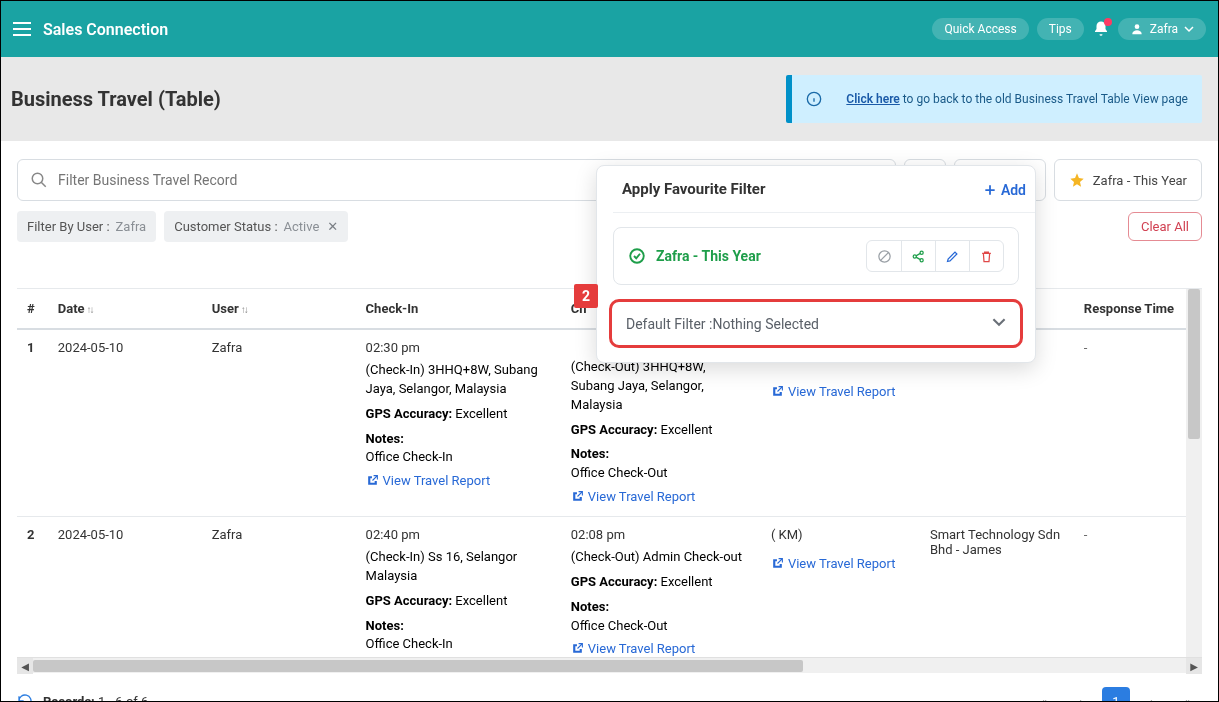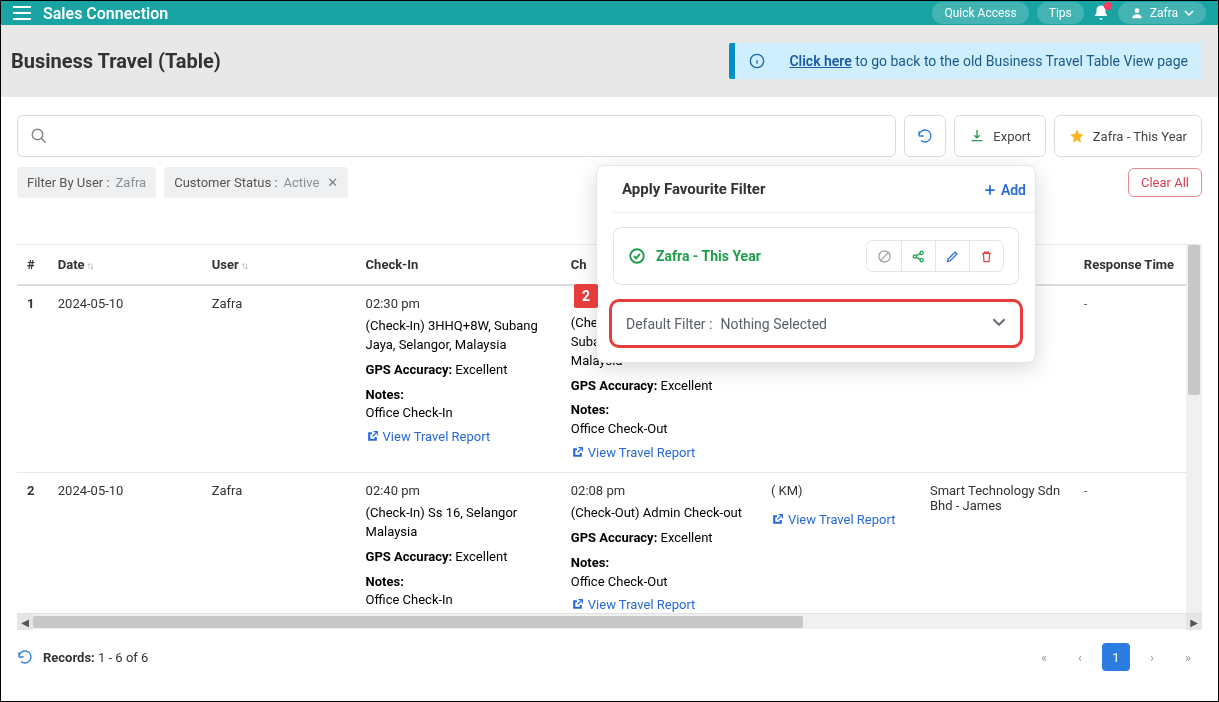--- a/index.html
+++ b/index.html
@@ -1,26 +1,26 @@
 <!DOCTYPE html>
 <html><head>
 <meta charset="utf-8">
 <style>
   * { box-sizing: border-box; margin: 0; padding: 0; font-family: -apple-system, BlinkMacSystemFont, "Segoe UI", Roboto, Arial, sans-serif; }
   body { background: #fff; width: 1219px; height: 702px; overflow: hidden; border: 1px solid #000; position: relative; }
-  .topbar { background: #1aa3a3; height: 24px; display: flex; align-items: center; padding: 0 12px; color: #fff; }
+  .topbar { background: #1aa3a3; height: 56px; display: flex; align-items: center; padding: 0 12px; color: #fff; }
   .hamburger { display:inline-flex; cursor:pointer; margin-right:12px; }
   .app-title { font-size: 16px; font-weight: 600; }
   .topbar-right { margin-left:auto; display:flex; align-items:center; gap:8px; }
   .pill { background: rgba(255,255,255,0.18); border-radius: 14px; padding:4px 12px; font-size:12px; display:flex; align-items:center; gap:6px; cursor:pointer; }
   .bell { position:relative; display:inline-flex; }
   .bell .dot { position:absolute; top:-2px; right:-2px; width:8px; height:8px; background:#ff3b63; border-radius:50%; }
   .subhead { background:#e8e8e8; padding:18px 16px 18px 10px; display:flex; align-items:center; justify-content:space-between; }
   .page-title { font-size:20px; font-weight:700; color:#333; }
-  .notice { background:#cfefff; border-left:6px solid #0090c8; color:#1a5a88; padding:10px 14px; font-size:14px; display:flex; align-items:center; gap:24px; border-radius:2px; }
+  .notice { background:#cfefff; border-left:6px solid #0090c8; color:#1a5a88; padding:16px 14px; font-size:12px; display:flex; align-items:center; gap:24px; border-radius:2px; }
   .notice a { color:#1a5aa8; text-decoration:underline; font-weight:600; }
   .content { padding:18px 16px 0 16px; }
   .toolbar { display:flex; gap:8px; align-items:center; position:relative; }
   .search-input-wrap { flex:1; border:1px solid #d8dde2; border-radius:6px; height:42px; display:flex; align-items:center; padding:0 12px; gap:10px; color:#888; }
   .search-input { border:none; outline:none; flex:1; font-size:14px; color:#333; }
   .tb-btn { border:1px solid #d8dde2; border-radius:6px; height:42px; padding:0 14px; display:flex; align-items:center; gap:8px; font-size:13px; color:#444; background:#fff; cursor:pointer; }
   .tb-btn.icon-only { width:42px; justify-content:center; padding:0; }
   .filters-row { display:flex; gap:8px; margin-top:10px; align-items:center; position:relative; }
   .chip { background:#eef0f2; border-radius:4px; padding:8px 10px; font-size:13px; color:#555; display:flex; align-items:center; gap:6px; }
   .chip .val { color:#8a8f95; }
@@ -55,21 +55,21 @@
   .pop-head { display:flex; align-items:flex-end; padding:14px 9px; border-bottom:1px solid #eceff2;margin-left:16px; }
   .pop-head .title { font-size:15px; font-weight:700; color:#333; }
   .pop-head .add { margin-left:auto; color:#2869d6; font-size:14px; font-weight:600; display:flex; align-items:center; gap:4px; cursor:pointer; }
   .fav-row { margin:14px 16px; border:1px solid #e2e6ea; border-radius:8px; padding:12px 14px; display:flex; align-items:center; gap:10px; }
   .fav-row .name { color:#1e9e4a; font-weight:700; font-size:14px; }
   .fav-row .icons { margin-left:auto; display:flex; gap:0; border:1px solid #e2e6ea; border-radius:6px; overflow:hidden; }
   .fav-row .icons .ibtn { width:34px; height:30px; display:flex; align-items:center; justify-content:center; border-left:1px solid #e2e6ea; cursor:pointer; }
   .fav-row .icons .ibtn:first-child { border-left:none; }
   .default-row { margin:0 12px 14px 12px; border:3px solid #e53c3c; border-radius:10px; padding:12px 14px; display:flex; align-items:center; position:relative; }
   .default-row .lbl { color:#5a6068; font-size:14px; }
-  .default-row .val { color:#5a6068; font-size:14px; margin-left:8px; }
+  .default-row .val { color:#5a6068; font-size:14px; }
   .default-row .chev { margin-left:auto; color:#6a7078; }
   .callout-num { position:absolute; left:573px; top:283px; width:24px; height:24px; background:#e53c3c; color:#fff; font-weight:700; font-size:14px; display:flex; align-items:center; justify-content:center; border-radius:2px; z-index:21; }
 </style>
 </head>
 <body>
 
 <div class="topbar">
   <span class="hamburger">
     <svg width="18" height="14" viewBox="0 0 18 14">
         <path d="M0 1h18M0 7h18M0 13h18" stroke="#fff" stroke-width="2"></path>
@@ -111,20 +111,21 @@
   </div>
 </div>
 
 <div class="content">
   <div class="toolbar">
     <div class="search-input-wrap">
       <svg width="18" height="18" viewBox="0 0 24 24" fill="none" stroke="#888" stroke-width="2">
           <circle cx="10" cy="10" r="7"></circle>
           <path d="M21 21l-6-6"></path>
         </svg>
+      <input class="search-input" placeholder="Filter Business Travel Record" style="">
     </div>
     <div class="tb-btn icon-only">
       <svg width="16" height="16" viewBox="0 0 24 24" fill="none" stroke="#2b7de1" stroke-width="2">
           <path d="M3 12a9 9 0 1 1 3 6.7M3 12V5m0 7h7"></path>
         </svg>
     </div>
     <div class="tb-btn">
       <svg width="16" height="16" viewBox="0 0 24 24" fill="none" stroke="#2a9b4e" stroke-width="2">
           <path d="M12 3v12m0 0l-4-4m4 4l4-4M4 19h16"></path>
         </svg>

